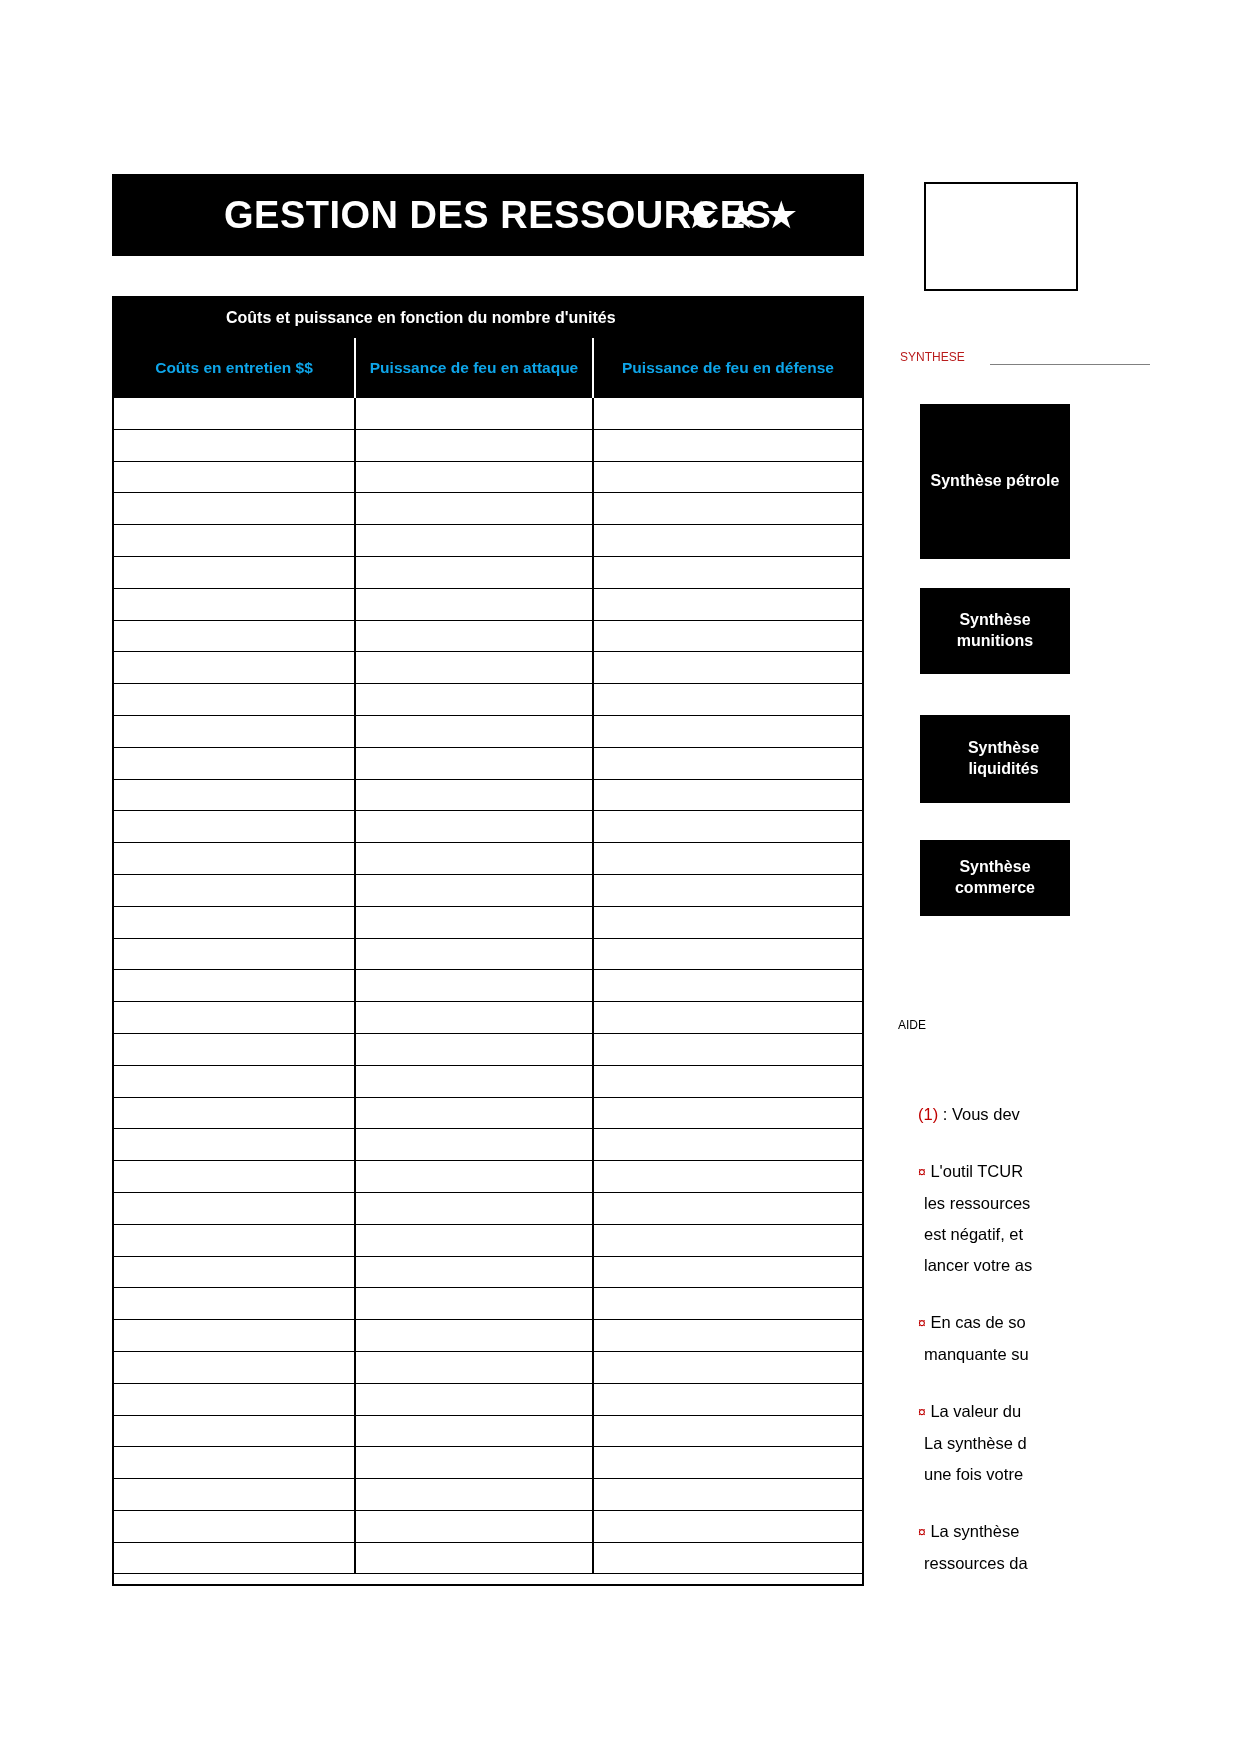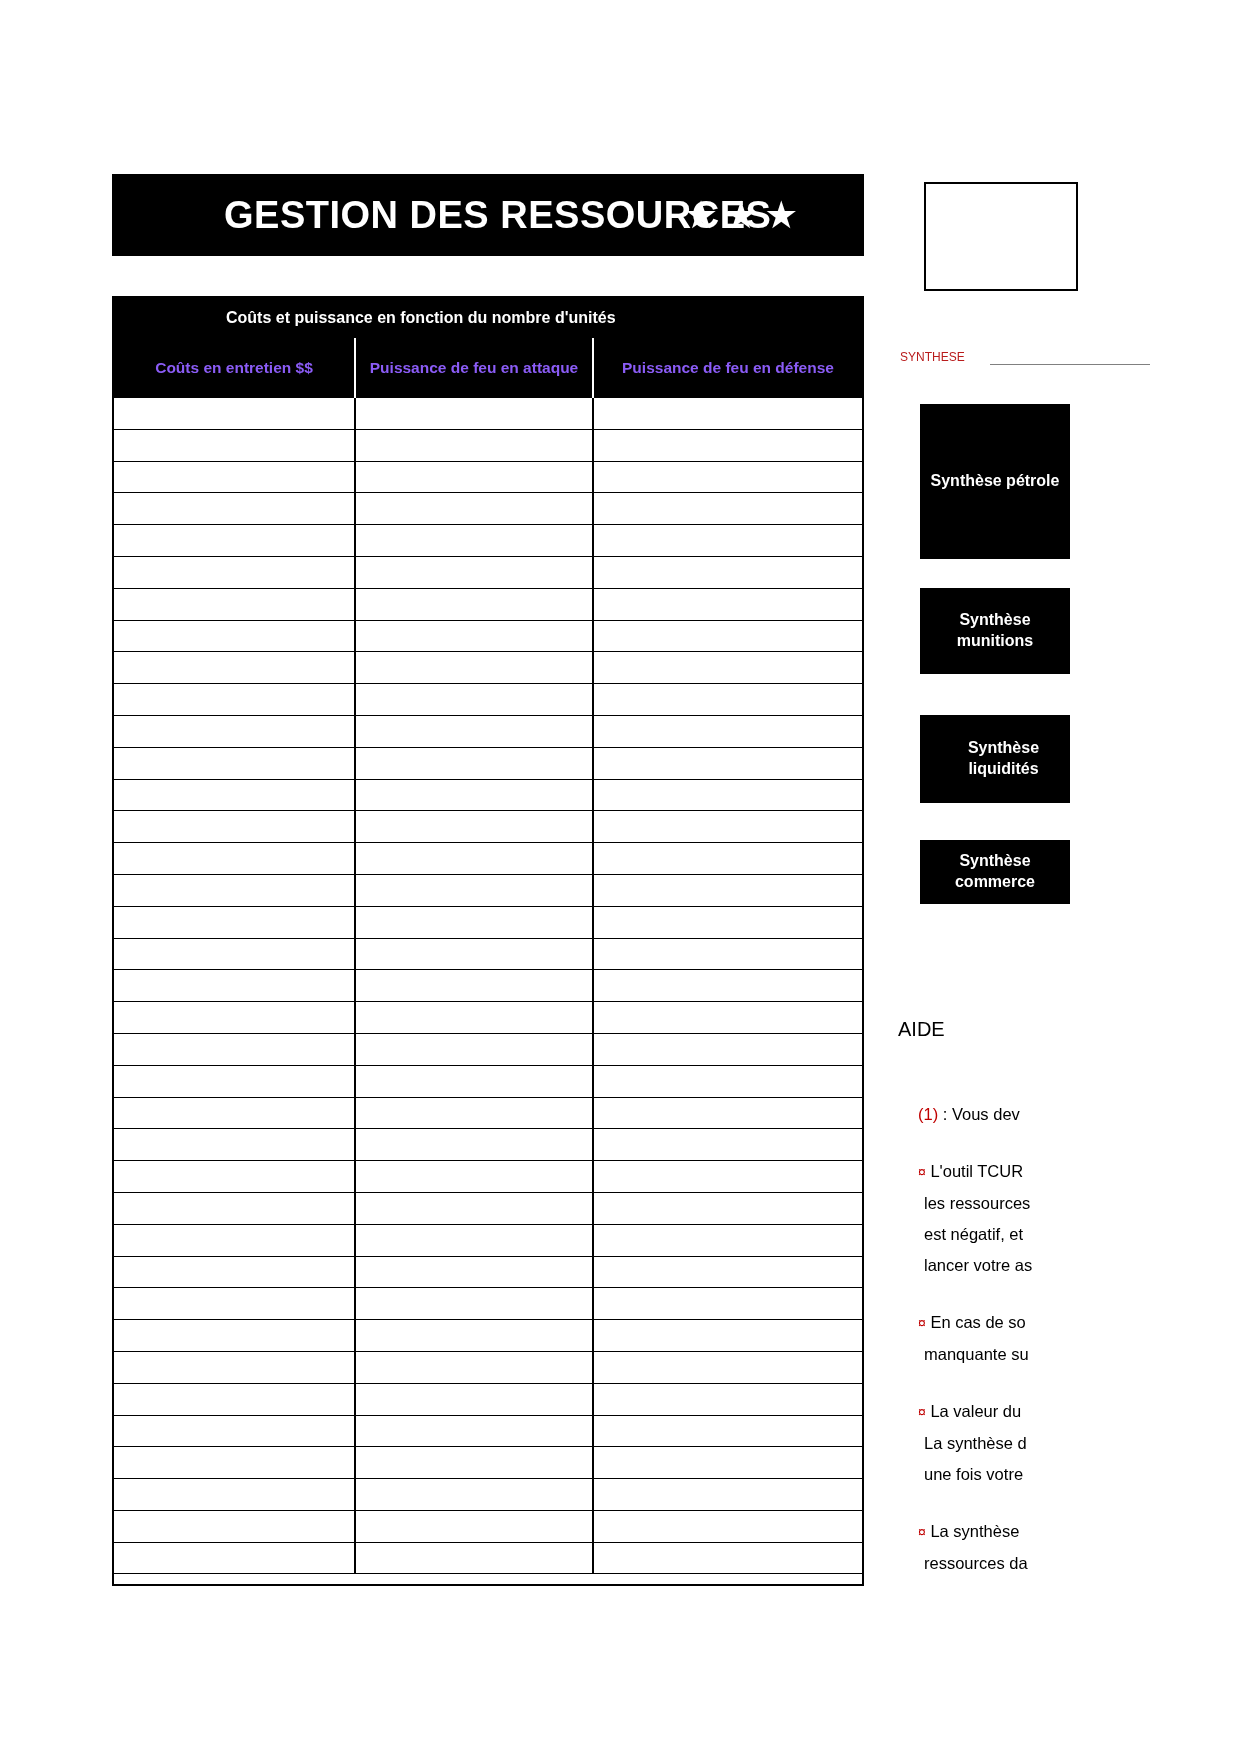--- a/index.html
+++ b/index.html
@@ -89,21 +89,21 @@
   #table-header {
     position: absolute;
     left: 0;
     top: 40px;
     width: 100%;
     height: 60px;
     display: flex;
     background: #000000;
   }
   #table-header .th {
-    color: #8b5cf6;
+    color: #0ea5e9;
     font-size: 15.5px;
     font-weight: bold;
     text-align: left;
     display: flex;
     align-items: center;
     justify-content: center;
     padding: 0 6px;
     box-sizing: border-box;
     line-height: 1.15;
   }
@@ -162,27 +162,27 @@
     display: flex;
     align-items: center;
     justify-content: center;
     line-height: 1.3;
     box-sizing: border-box;
     padding: 4px;
   }
   #synth-petrole   { top: 404px; height: 155px; }
   #synth-munitions { top: 588px; height: 86px; }
   #synth-liquidites{ top: 715px; height: 88px; padding-left: 21px; }
-  #synth-commerce  { top: 840px; height: 64px; }
+  #synth-commerce  { top: 840px; height: 76px; }
 
   #aide-label {
     position: absolute;
     left: 898px;
     top: 1018px;
-    font-size: 20px;
+    font-size: 12px;
     color: #000000;
   }
   #aide-body {
     position: absolute;
     left: 918px;
     top: 1099px;
     width: 160px;
     overflow: hidden;
     font-size: 16.5px;
     color: #000000;

